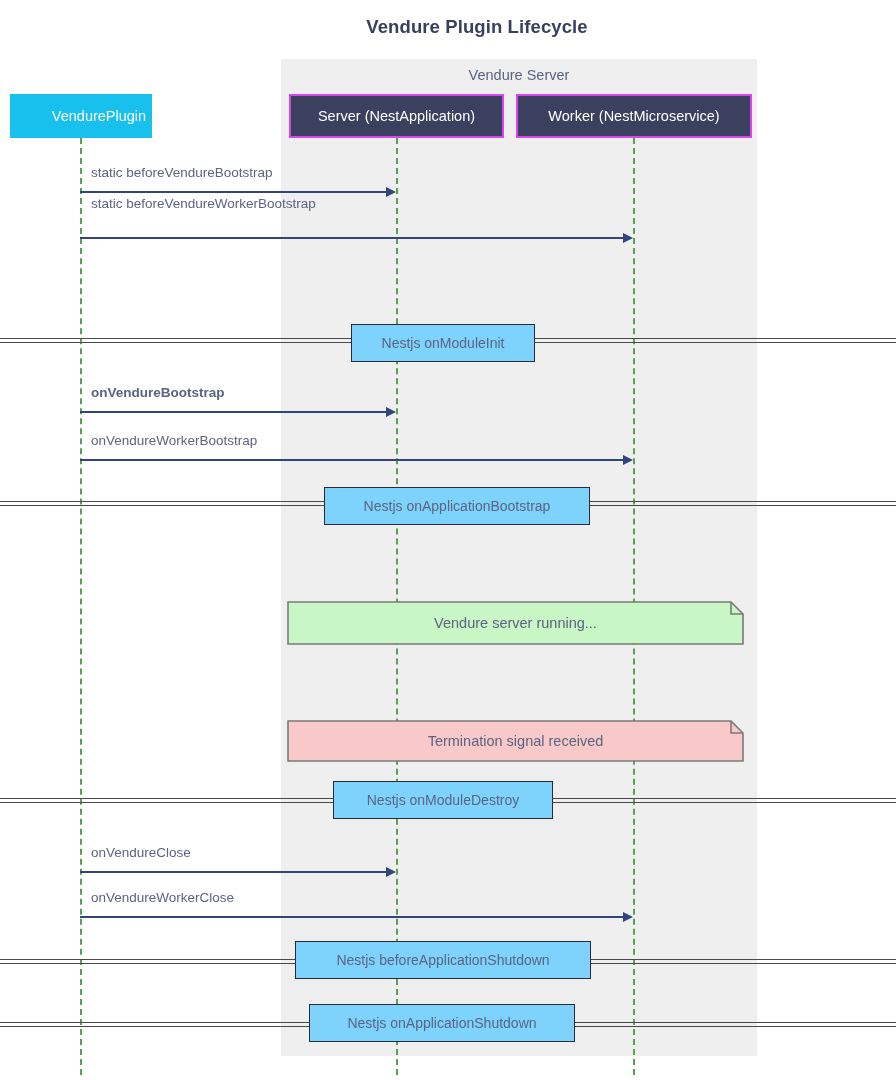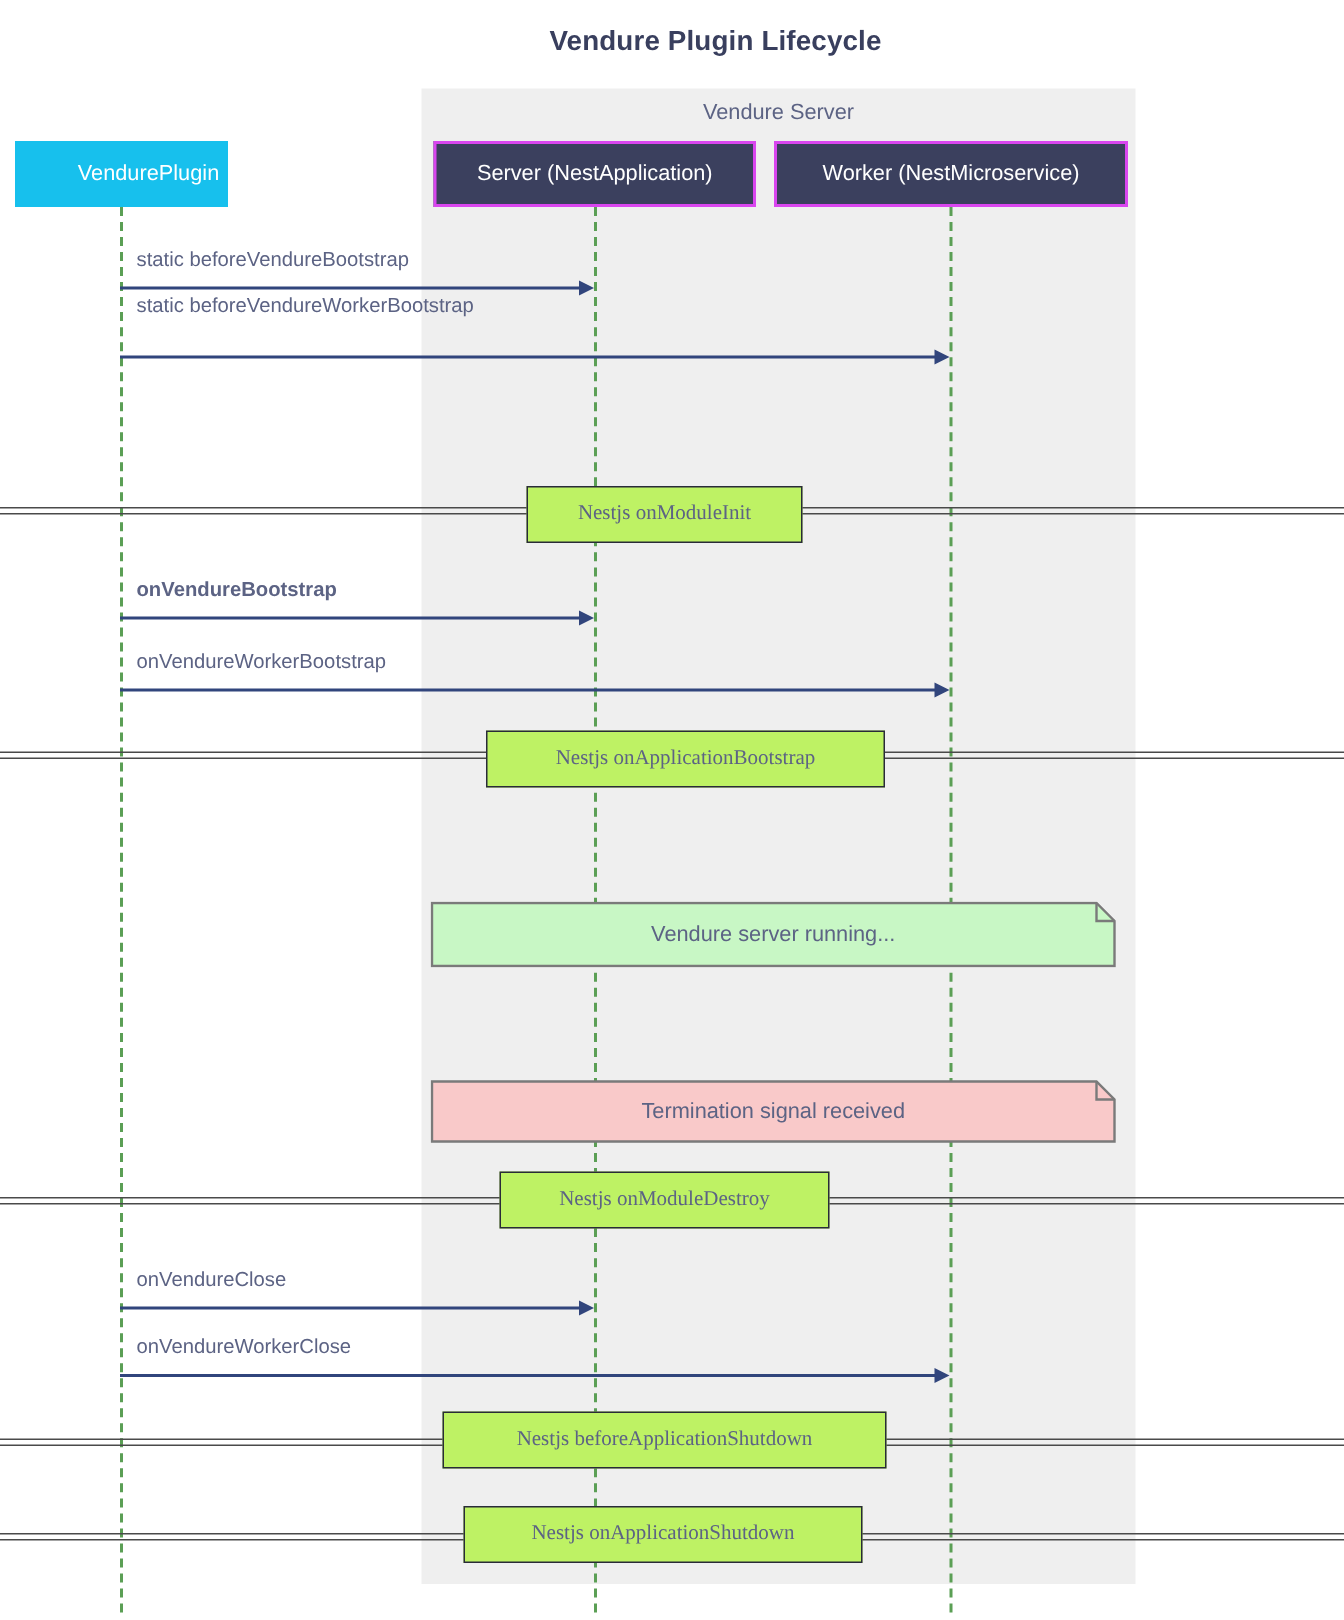--- a/index.html
+++ b/index.html
@@ -94,29 +94,28 @@
     left: 0;
     width: 896px;
     height: 5px;
     border-top: 1.3px solid #4a4a4a;
     border-bottom: 1.3px solid #4a4a4a;
     box-sizing: border-box;
   }
   .divider-label {
     position: absolute;
     box-sizing: border-box;
-    background: #bef264;
+    background: #7dd3fc;
     border: 1.6px solid #292b38;
     display: flex;
     align-items: center;
     justify-content: center;
     font-size: 14px;
     color: #5c6384;
     white-space: nowrap;
-    font-family: Liberation Serif, serif;
   }
   
   .note {
     position: absolute;
     box-sizing: border-box;
     display: flex;
     align-items: center;
     justify-content: center;
     font-size: 14.5px;
     color: #5c6384;

